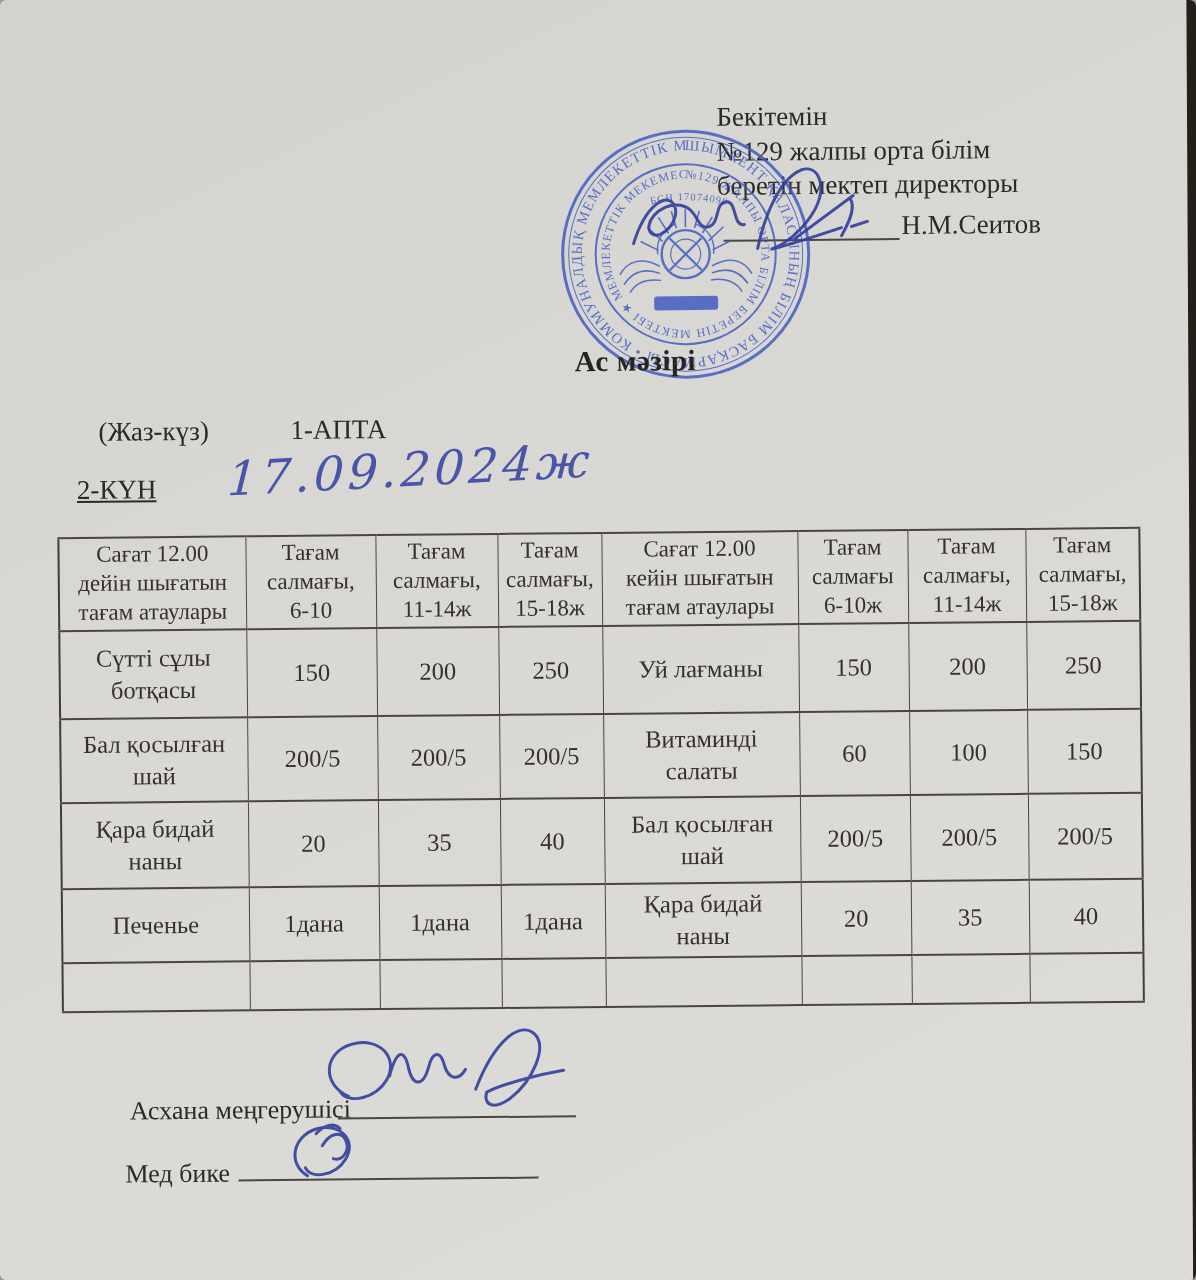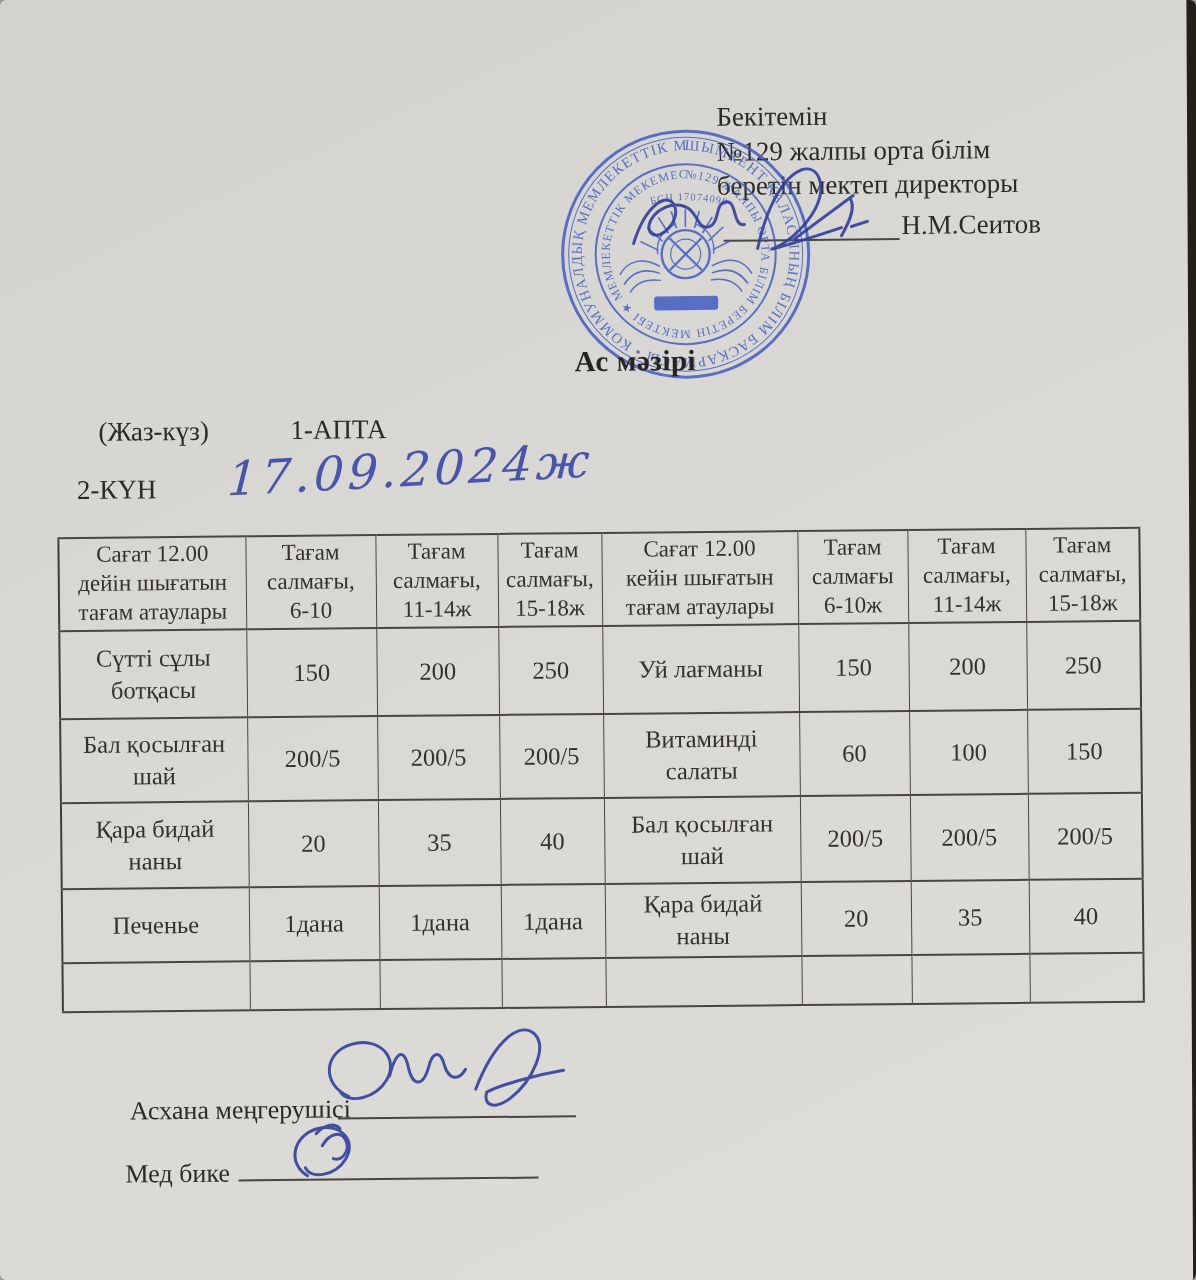--- a/index.html
+++ b/index.html
@@ -103,21 +103,21 @@
         <path d="M 26 12 C 44 2 58 6 66 20 M 26 19 C 42 13 54 18 62 30 M 25 26 C 40 24 50 28 56 38" stroke-width="1.5"></path>
         <rect x="-32" y="42" width="64" height="14" rx="3" fill="#3c58c0" stroke="none"></rect>
       </g>
       <text x="0" y="52.5" text-anchor="middle" font-size="8.5" letter-spacing="1" font-family="Liberation Sans, sans-serif" fill="#d8d7d4">ҚАЗАҚСТАН</text>
     </svg>
 
     <div class="abs doc-title" style="left:578px; top:345px;">Ас мәзірі</div>
 
     <div class="abs meta-text" style="left:101px; top:412px;">(Жаз-күз)</div>
     <div class="abs meta-text" style="left:293px; top:412px;">1-АПТА</div>
-    <div class="abs meta-text" style="left:79px; top:470px;">2-КҮН</div>
+    <div class="abs meta-text" style="left:79px; top:470px;text-decoration:underline;">2-КҮН</div>
     <div class="abs hand-date" style="left:228px; top:448px;">17.09.2024ж</div>
 
     <table class="menu">
       <colgroup>
         <col style="width:187px">
           <col style="width:130px">
           <col style="width:122px">
           <col style="width:104px">
         <col style="width:196px">
           <col style="width:110px">

